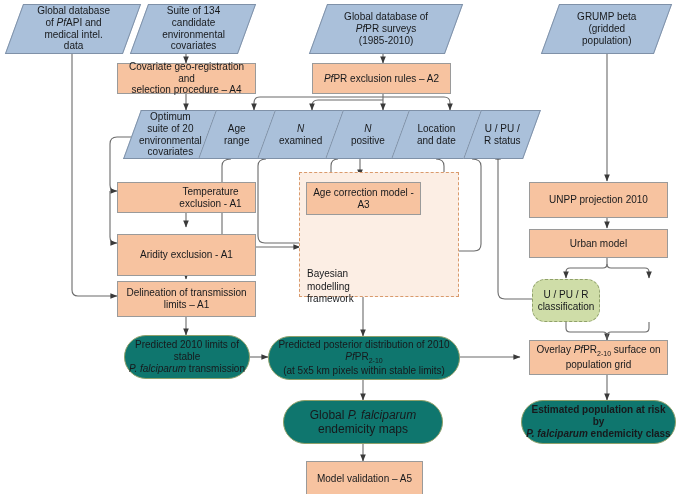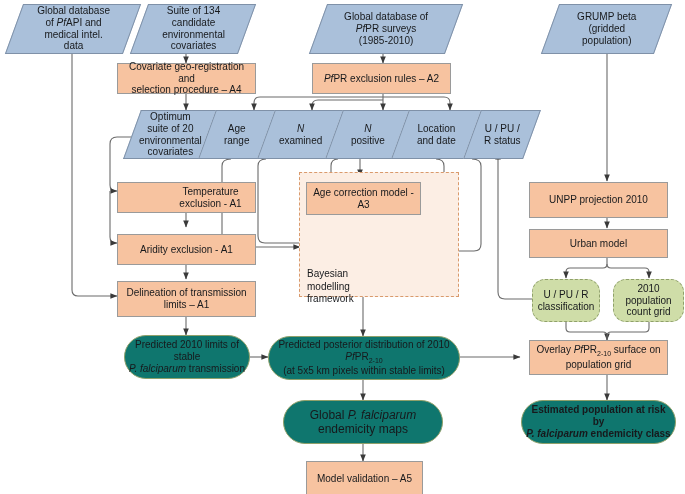--- a/index.html
+++ b/index.html
@@ -146,44 +146,41 @@
   <div class="node para fs10" style="left:472px;top:110px;width:60px;height:49px;">
     <span class="txt">U / PU /<br>R status</span>
   </div>
 
   <div class="group" style="left:299px;top:172px;width:160px;height:125px;"></div>
   <div class="group-label fs10" style="left:307px;top:268px;width:70px;">Bayesian<br>modelling<br>framework</div>
 
   <div class="node proc fs10" style="left:117px;top:182px;width:139px;height:31px;padding-left:48px;">
     <span class="txt">Temperature exclusion - A1</span>
   </div>
-  <div class="node proc fs10" style="left:117px;top:234px;width:139px;height:31px;">
+  <div class="node proc fs10" style="left:117px;top:234px;width:139px;height:42px;">
     <span class="txt">Aridity exclusion - A1</span>
   </div>
   <div class="node proc fs10" style="left:117px;top:281px;width:139px;height:36px;">
     <span class="txt">Delineation of transmission<br>limits – A1</span>
   </div>
 
   <div class="node proc fs10" style="left:306px;top:182px;width:115px;height:33px;">
     <span class="txt">Age correction model - A3</span>
   </div>
 
   <div class="node proc fs10" style="left:529px;top:182px;width:139px;height:36px;">
     <span class="txt">UNPP projection 2010</span>
   </div>
   <div class="node proc fs10" style="left:529px;top:229px;width:139px;height:29px;">
     <span class="txt">Urban model</span>
   </div>
 
   <div class="node out-dash fs10" style="left:532px;top:279px;width:68px;height:43px;">
     <span class="txt">U / PU / R<br>classification</span>
   </div>
-  <div class="node out-dash fs10" style="left:613px;top:279px;width:71px;height:43px;">
-    <span class="txt">2010 population<br>count grid</span>
-  </div>
 
   <div class="node proc fs10" style="left:529px;top:340px;width:139px;height:35px;">
     <span class="txt">Overlay <i>Pf</i>PR<sub>2-10</sub> surface on<br>population grid</span>
   </div>
 
   <div class="node out fs10" style="left:521px;top:400px;width:155px;height:44px;font-weight:bold;">
     <span class="txt">Estimated population at risk by<br><i>P. falciparum</i> endemicity class</span>
   </div>
 
   <div class="node out fs10" style="left:124px;top:335px;width:126px;height:44px;">

